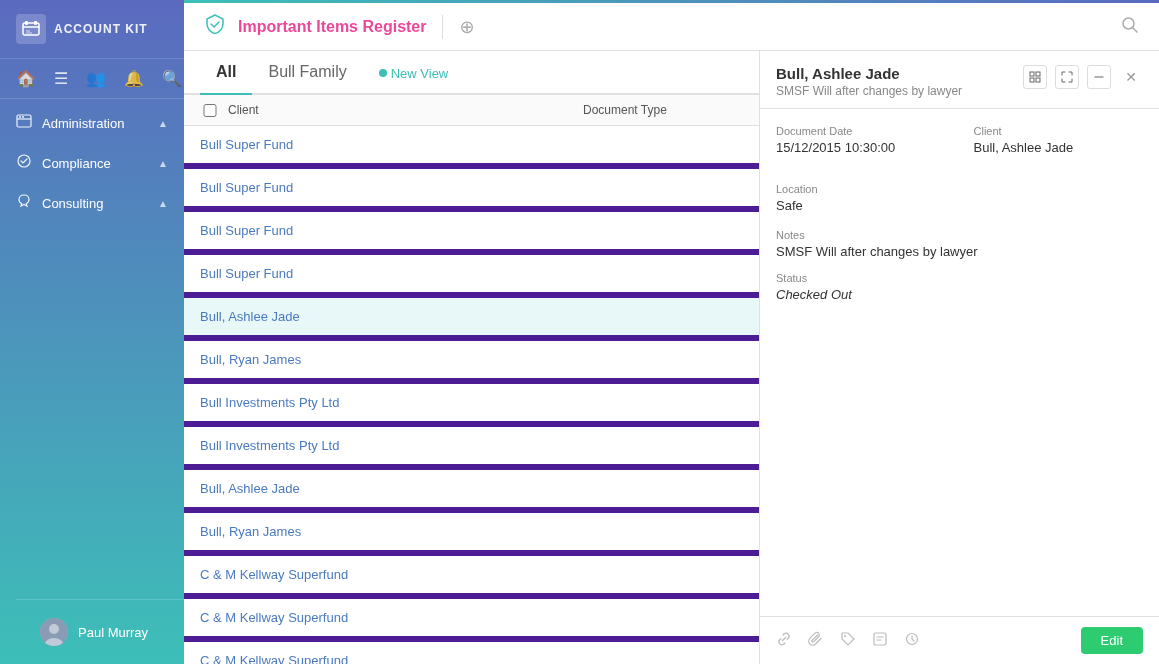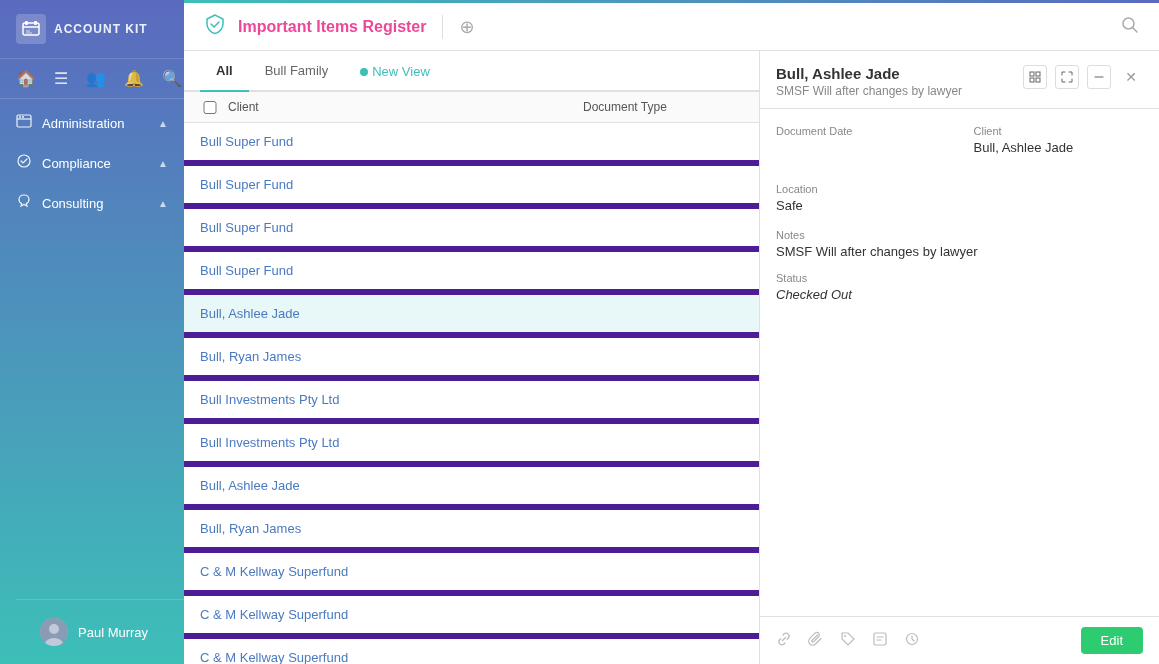--- a/index.html
+++ b/index.html
@@ -151,21 +151,21 @@
     .tabs-bar {
       display: flex;
       align-items: center;
       border-bottom: 2px solid #e0e0e0;
       padding: 0 16px;
       gap: 0;
       background: white;
     }
     .tab {
       padding: 12px 16px;
-      font-size: 13px;
+      font-size: 16px;
       cursor: pointer;
       color: #666;
       border-bottom: 2px solid transparent;
       margin-bottom: -2px;
       white-space: nowrap;
     }
     .tab.active {
       color: #333;
       font-weight: 600;
       border-bottom: 2px solid #3dbfb8;
@@ -562,20 +562,21 @@
             </svg>
           </div>
           <div class="detail-close-btn">✕</div>
         </div>
       </div>
 
       <div class="detail-body">
         <div class="detail-grid">
           <div class="detail-field">
             <label>Document Date</label>
+            <div class="field-value">15/12/2015 10:30:00</div>
           </div>
           <div class="detail-field">
             <label>Client</label>
             <div class="field-value">Bull, Ashlee Jade</div>
           </div>
           <div class="detail-field">
             <label>Location</label>
             <div class="field-value">Safe</div>
           </div>
         </div>

